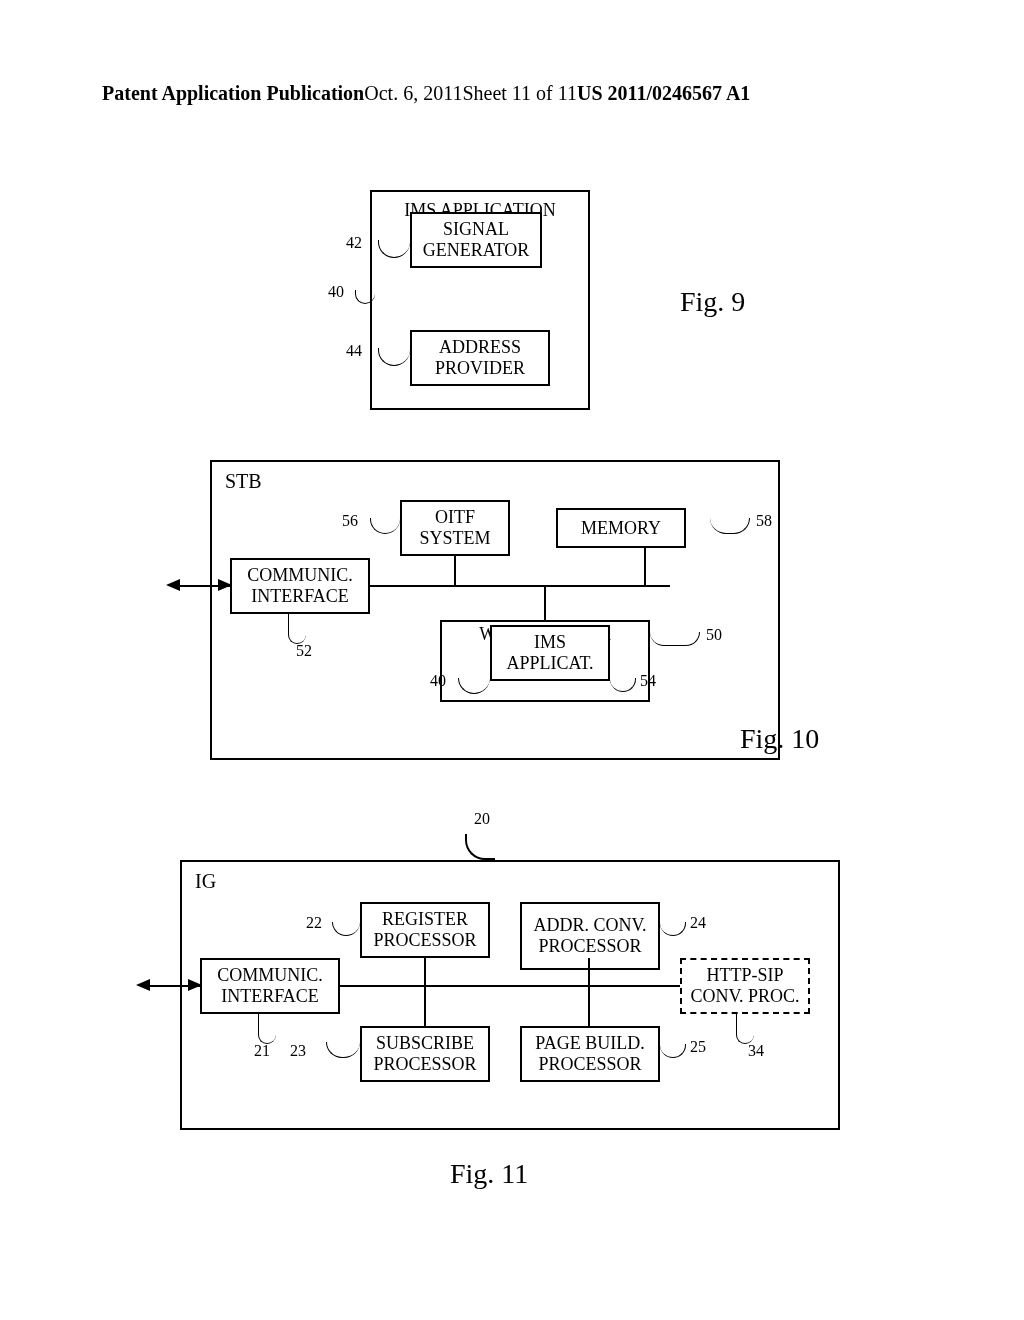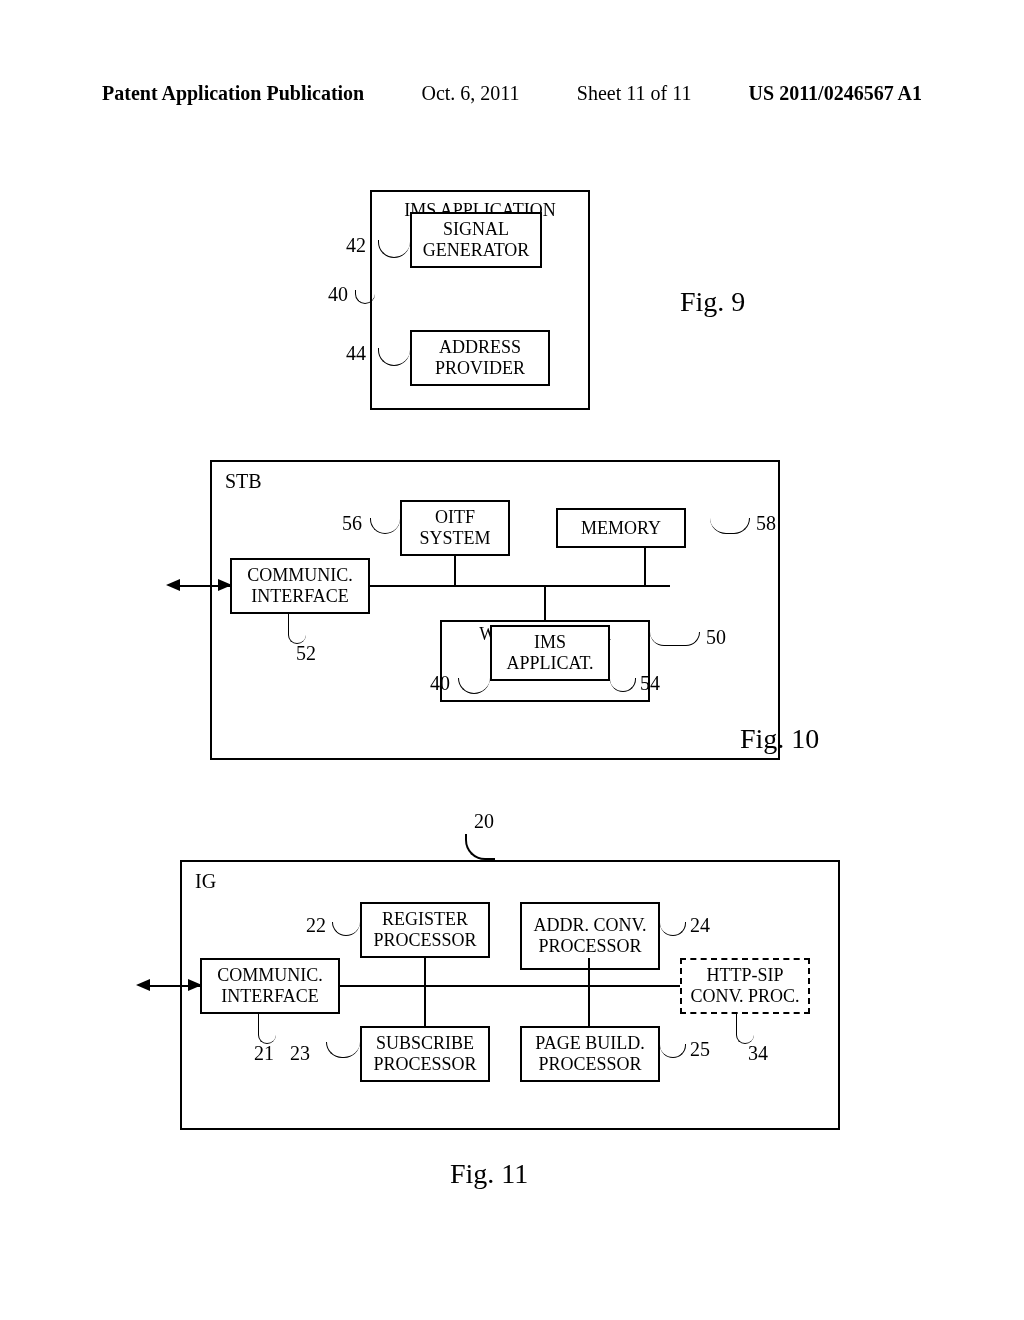--- a/index.html
+++ b/index.html
@@ -16,38 +16,38 @@
     top: 82px;
     left: 0;
     width: 100%;
     display: flex;
     justify-content: center;
     font-size: 20px;
   }
   .header-inner {
     width: 820px;
     display: flex;
-    justify-content: space-between;
+    justify-content: flex-start;
   }
   .header-left { font-weight: bold; }
 
   .box {
     position: absolute;
     border: 2px solid #000;
     background: #fff;
     display: flex;
     align-items: center;
     justify-content: center;
     text-align: center;
     font-size: 18px;
     line-height: 1.15;
   }
   .label {
     position: absolute;
-    font-size: 20px;
+    font-size: 16px;
   }
   .fig-label {
     position: absolute;
     font-size: 28px;
   }
 
   
   .lead {
     position: absolute;
     border: 1.5px solid #000;

